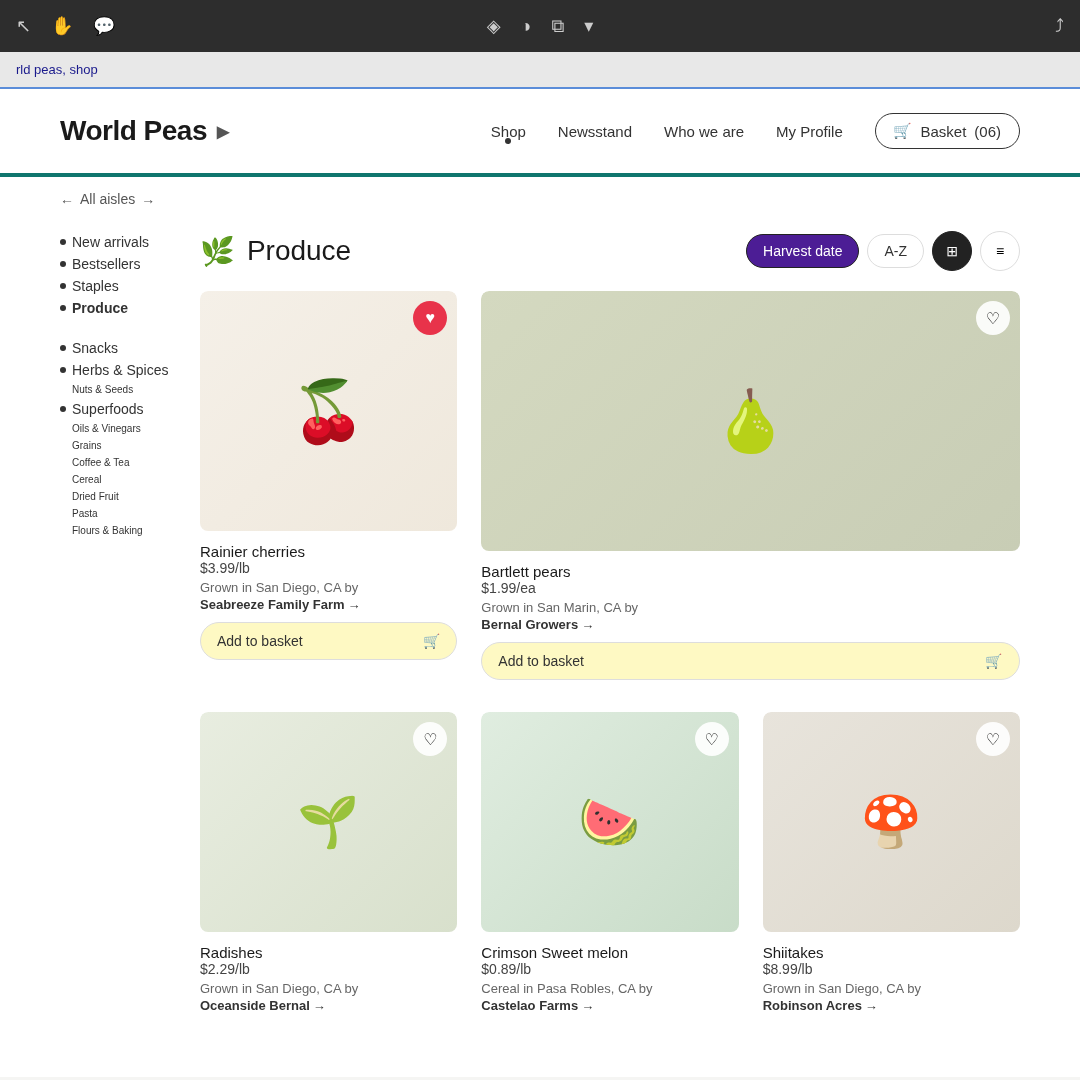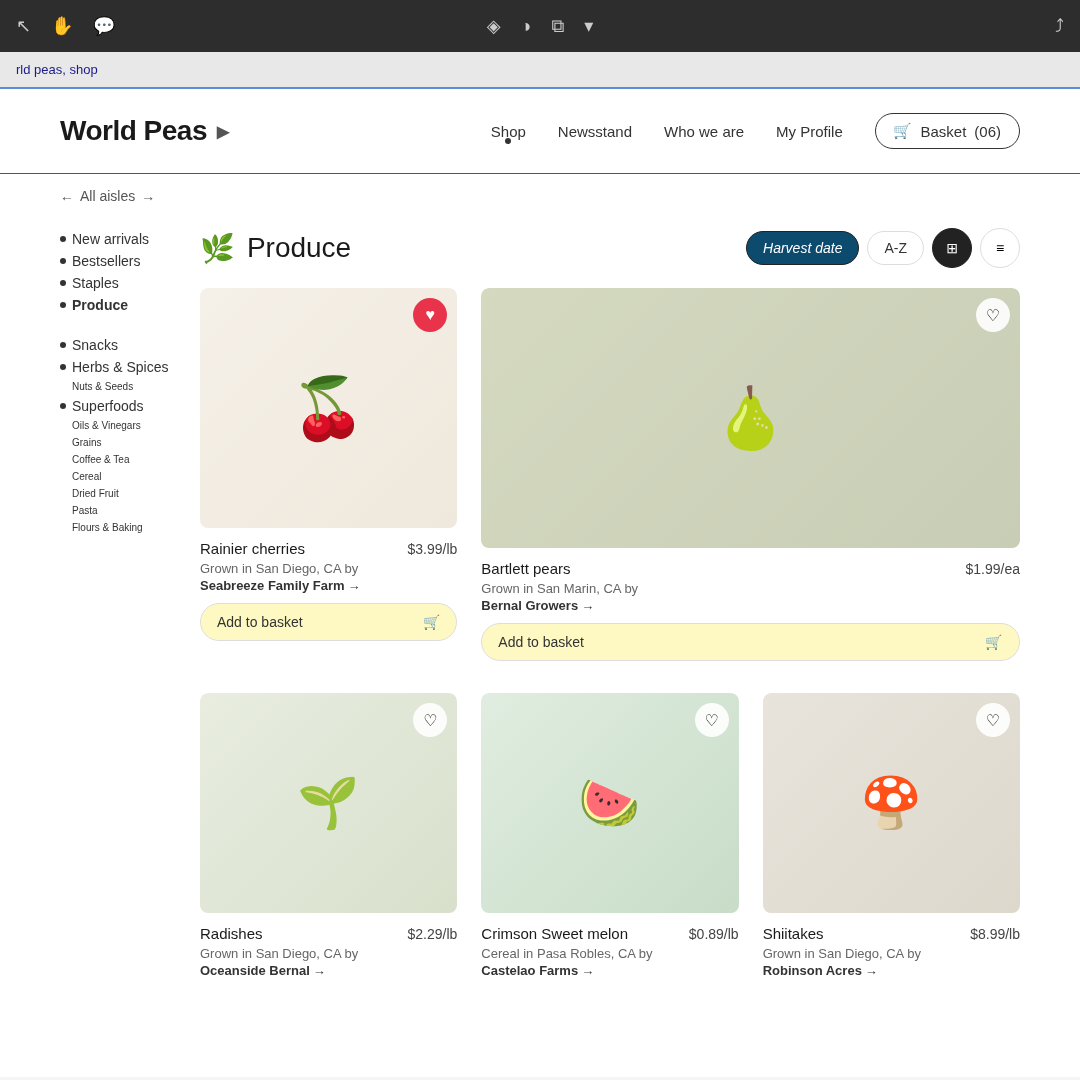--- a/index.html
+++ b/index.html
@@ -69,21 +69,21 @@
       height: calc(1080px - 52px - 40px);
       overflow: hidden;
       position: relative;
     }
 
     
     .site-header {
       display: flex;
       align-items: center;
       padding: 24px 60px;
-      border-bottom: 1px solid #0f766e;
+      border-bottom: 4px solid #0f766e;
       background: white;
     }
     .logo {
       font-size: 28px;
       font-weight: 700;
       color: #1a1a1a;
       letter-spacing: -0.5px;
       flex: 0 0 auto;
       display: flex;
       align-items: center;
@@ -212,24 +212,23 @@
     .sort-btn {
       padding: 8px 16px;
       border-radius: 24px;
       border: 1.5px solid #ddd;
       font-size: 14px;
       cursor: pointer;
       background: white;
       color: #333;
     }
     .sort-btn.active {
-      background: #0c4a6e;
+      background: #4c1d95;
       color: white;
       border-color: #222;
-      font-style: italic;
     }
     .view-btn {
       width: 40px;
       height: 40px;
       border-radius: 50%;
       border: 1.5px solid #ddd;
       display: flex;
       align-items: center;
       justify-content: center;
       cursor: pointer;
@@ -339,20 +338,21 @@
     }
 
     .product-info {
       padding: 12px 0 8px 0;
     }
     .product-name-row {
       display: flex;
       justify-content: space-between;
       align-items: baseline;
       margin-bottom: 4px;
+      flex-direction: column;
     }
     .product-name {
       font-size: 15px;
       font-weight: 500;
       color: #1a1a1a;
     }
     .product-price {
       font-size: 14px;
       color: #444;
     }

